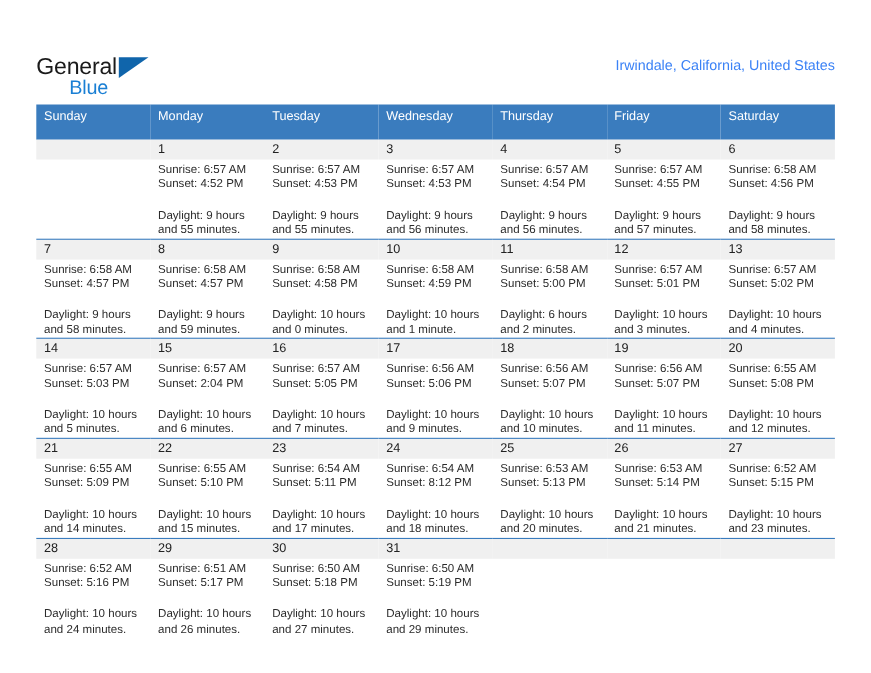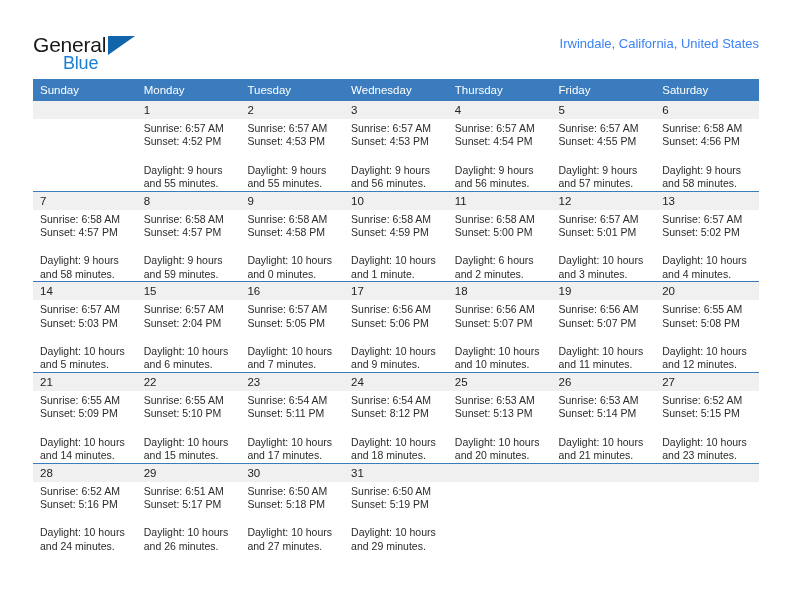--- a/index.html
+++ b/index.html
@@ -24,20 +24,21 @@
   }
 
   
   .topbar {
     display: flex;
     align-items: flex-start;
     justify-content: space-between;
     padding-top: 26px;
     height: 72px;
     box-sizing: border-box;
+    margin-top: 16px;
   }
   .brand {
     position: relative;
     width: 120px;
     height: 50px;
     line-height: 1;
     user-select: none;
   }
   .brand-general {
     position: absolute;
@@ -88,21 +89,21 @@
     border-collapse: collapse;
     table-layout: fixed;
     margin-top: 7px;
   }
   .calendar th {
     background: #3a7cbe;
     color: #ffffff;
     font-size: 11.5px;
     font-weight: normal;
     text-align: left;
-    padding: 5px 0 5px 7px;
+    padding: 5px 0 15px 7px;
     height: 21px;
     box-sizing: border-box;
     border: none;
   }
   .calendar td {
     vertical-align: top;
     padding: 0;
     border: none;
     border-top: 1px solid #3a7cbe;
     height: 88px;

